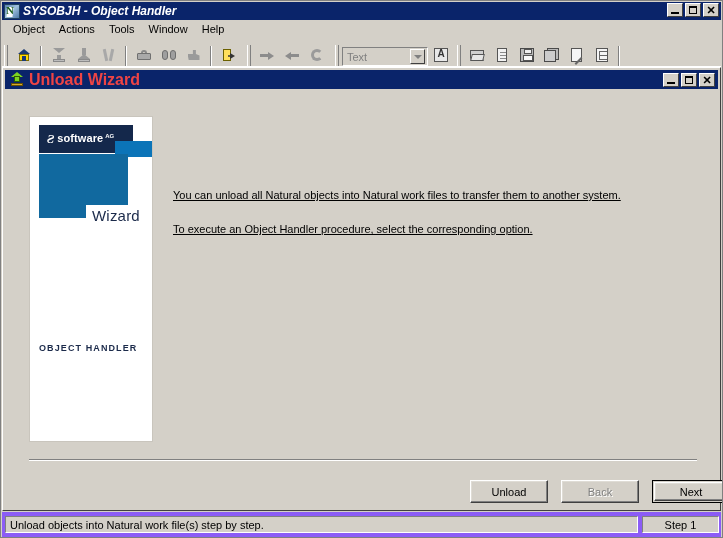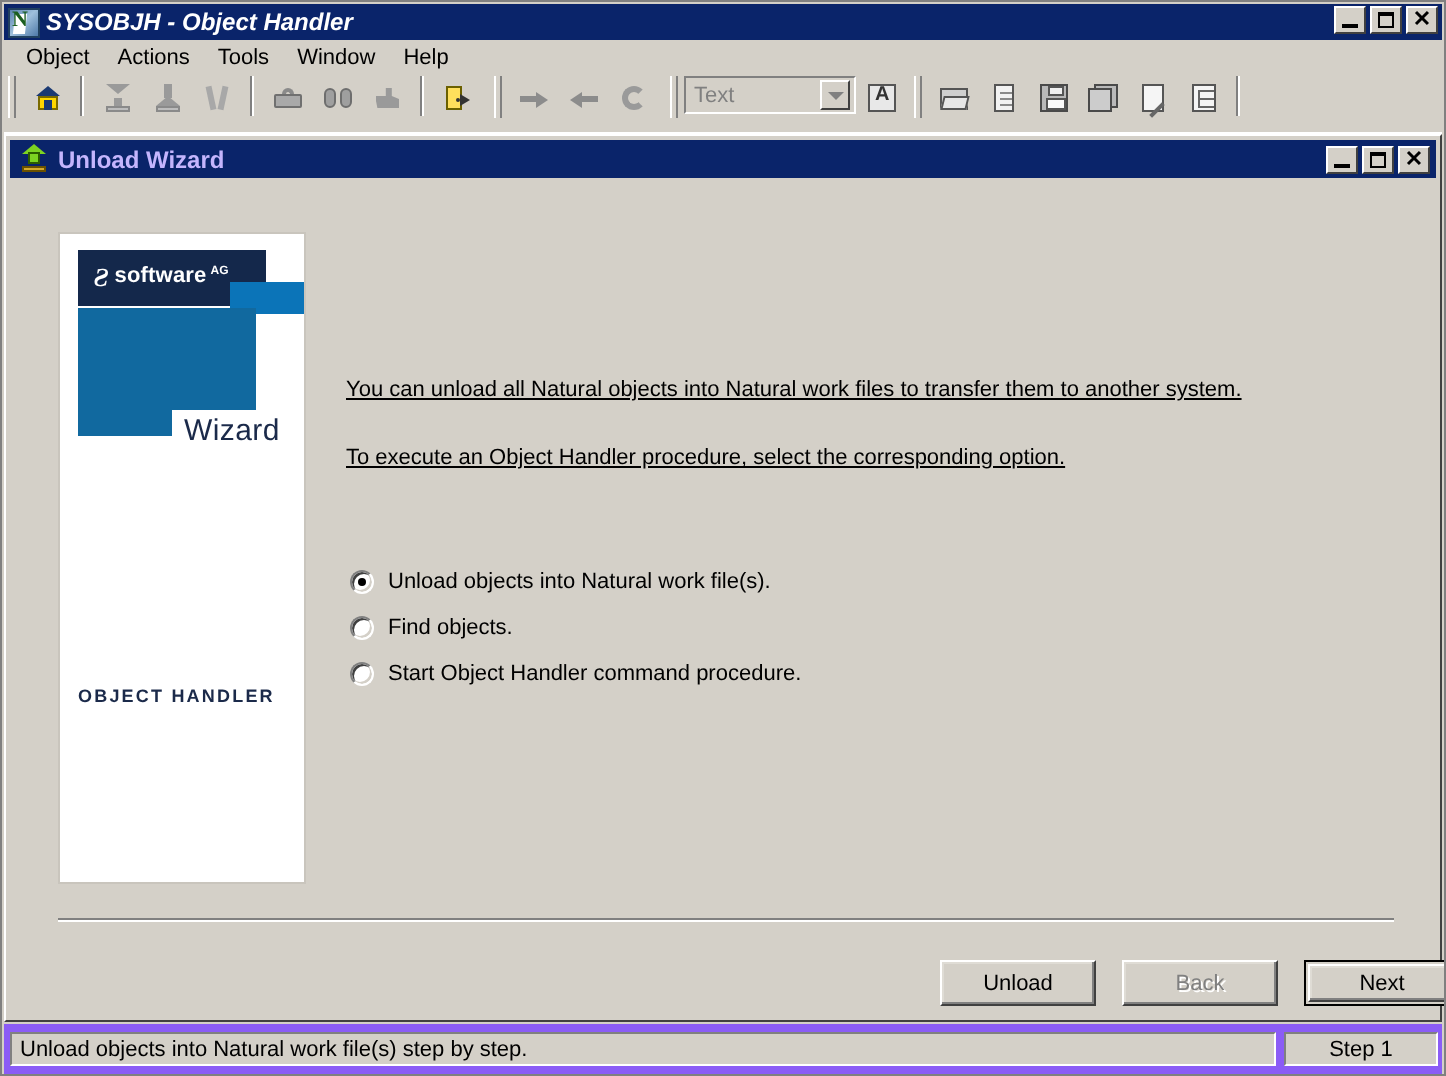--- a/index.html
+++ b/index.html
@@ -109,21 +109,21 @@
     color: #000;
     white-space: nowrap;
   }
 
   
   .toolbar {
     position: absolute; left: 1px; top: 37px;
     width: 719px; height: 29px;
     background: #d4d0c8;
     border-bottom: 1px solid #ffffff;
-    display: flex; align-items: flex-start;
+    display: flex; align-items: flex-end;
     box-sizing: border-box;
   }
   .tb-grip {
     width: 4px; height: 21px;
     margin: 0 3px 0 2px;
     border-left: 1px solid #ffffff;
     border-right: 1px solid #808080;
     box-sizing: border-box;
     flex: 0 0 auto;
   }
@@ -305,21 +305,21 @@
   .wiz-title-icon .up-head {
     position: absolute; left: 2px; top: 0px; width: 0; height: 0;
     border-left: 6px solid transparent; border-right: 6px solid transparent;
     border-bottom: 5px solid #7dd321;
   }
   .wiz-title-icon .base {
     position: absolute; left: 2px; bottom: 2px; width: 12px; height: 3px;
     background: #d6ab2e; border: 1px solid #6a5100; box-sizing: border-box;
   }
   .wiz-title-text {
-    color: #c4b5fd; font-size: 12px; font-weight: bold; white-space: nowrap;
+    color: #ef4444; font-size: 16px; font-weight: bold; white-space: nowrap;
   }
   .wiz-win-btns { position: absolute; right: 3px; top: 3px; display: flex; gap: 2px; }
 
   .wiz-body {
     position: absolute; left: 2px; top: 22px;
     width: 713px; height: 418px;
     background: #d4d0c8;
   }
 
   
@@ -702,34 +702,20 @@
           </div>
           <div class="sb-blue-strip"></div>
           <div class="sb-blue-block"></div>
           <div class="sb-natural">Wizard</div>
           <div class="sb-obj-handler">OBJECT HANDLER</div>
         </div>
 
         <div class="wiz-para p1">You can unload all Natural objects into Natural work files to transfer them to another system.</div>
         <div class="wiz-para p2">To execute an Object Handler procedure, select the corresponding option.</div>
 
-        <div class="radio-group">
-          <div class="radio-row checked">
-            <span class="radio-mark"></span>
-            <span class="radio-label">Unload objects into Natural work file(s).</span>
-          </div>
-          <div class="radio-row">
-            <span class="radio-mark"></span>
-            <span class="radio-label">Find objects.</span>
-          </div>
-          <div class="radio-row">
-            <span class="radio-mark"></span>
-            <span class="radio-label">Start Object Handler command procedure.</span>
-          </div>
-        </div>
 
         <div class="wiz-divider"></div>
 
         <div class="wiz-buttons">
           <div class="btn">Unload</div>
           <div class="btn disabled">Back</div>
           <div class="btn default">
             <span class="inner">Next</span>
           </div>
         </div>

